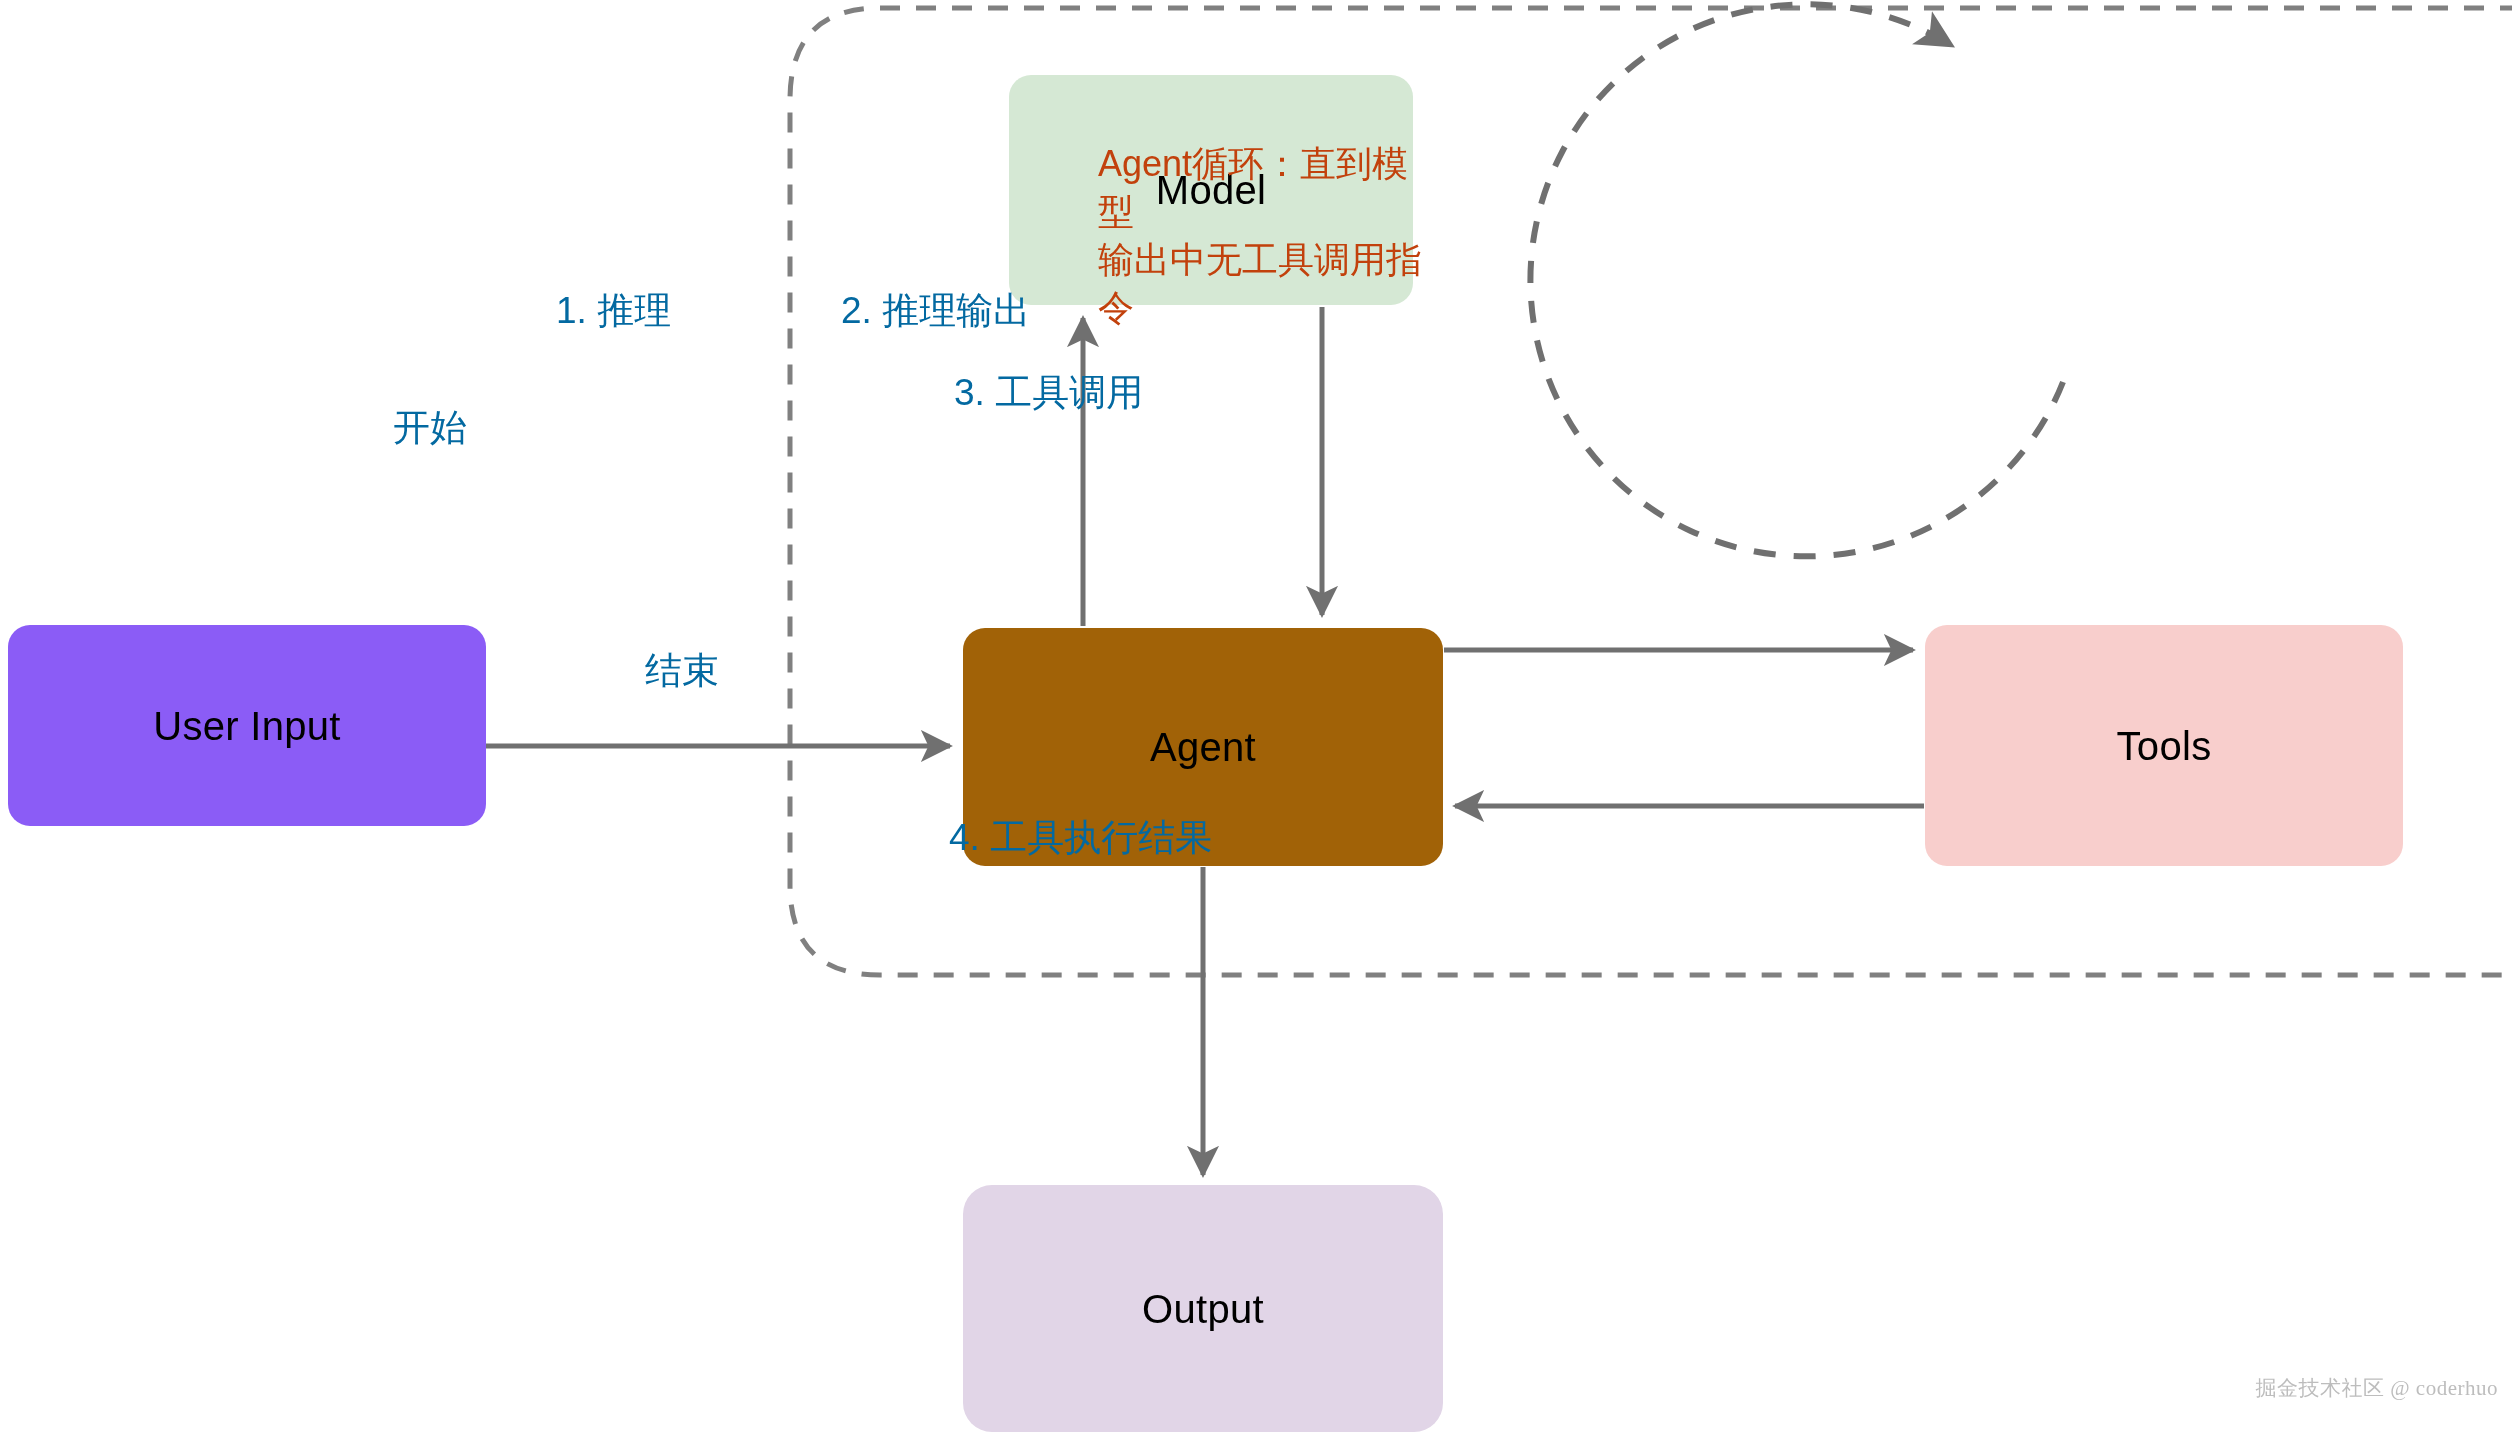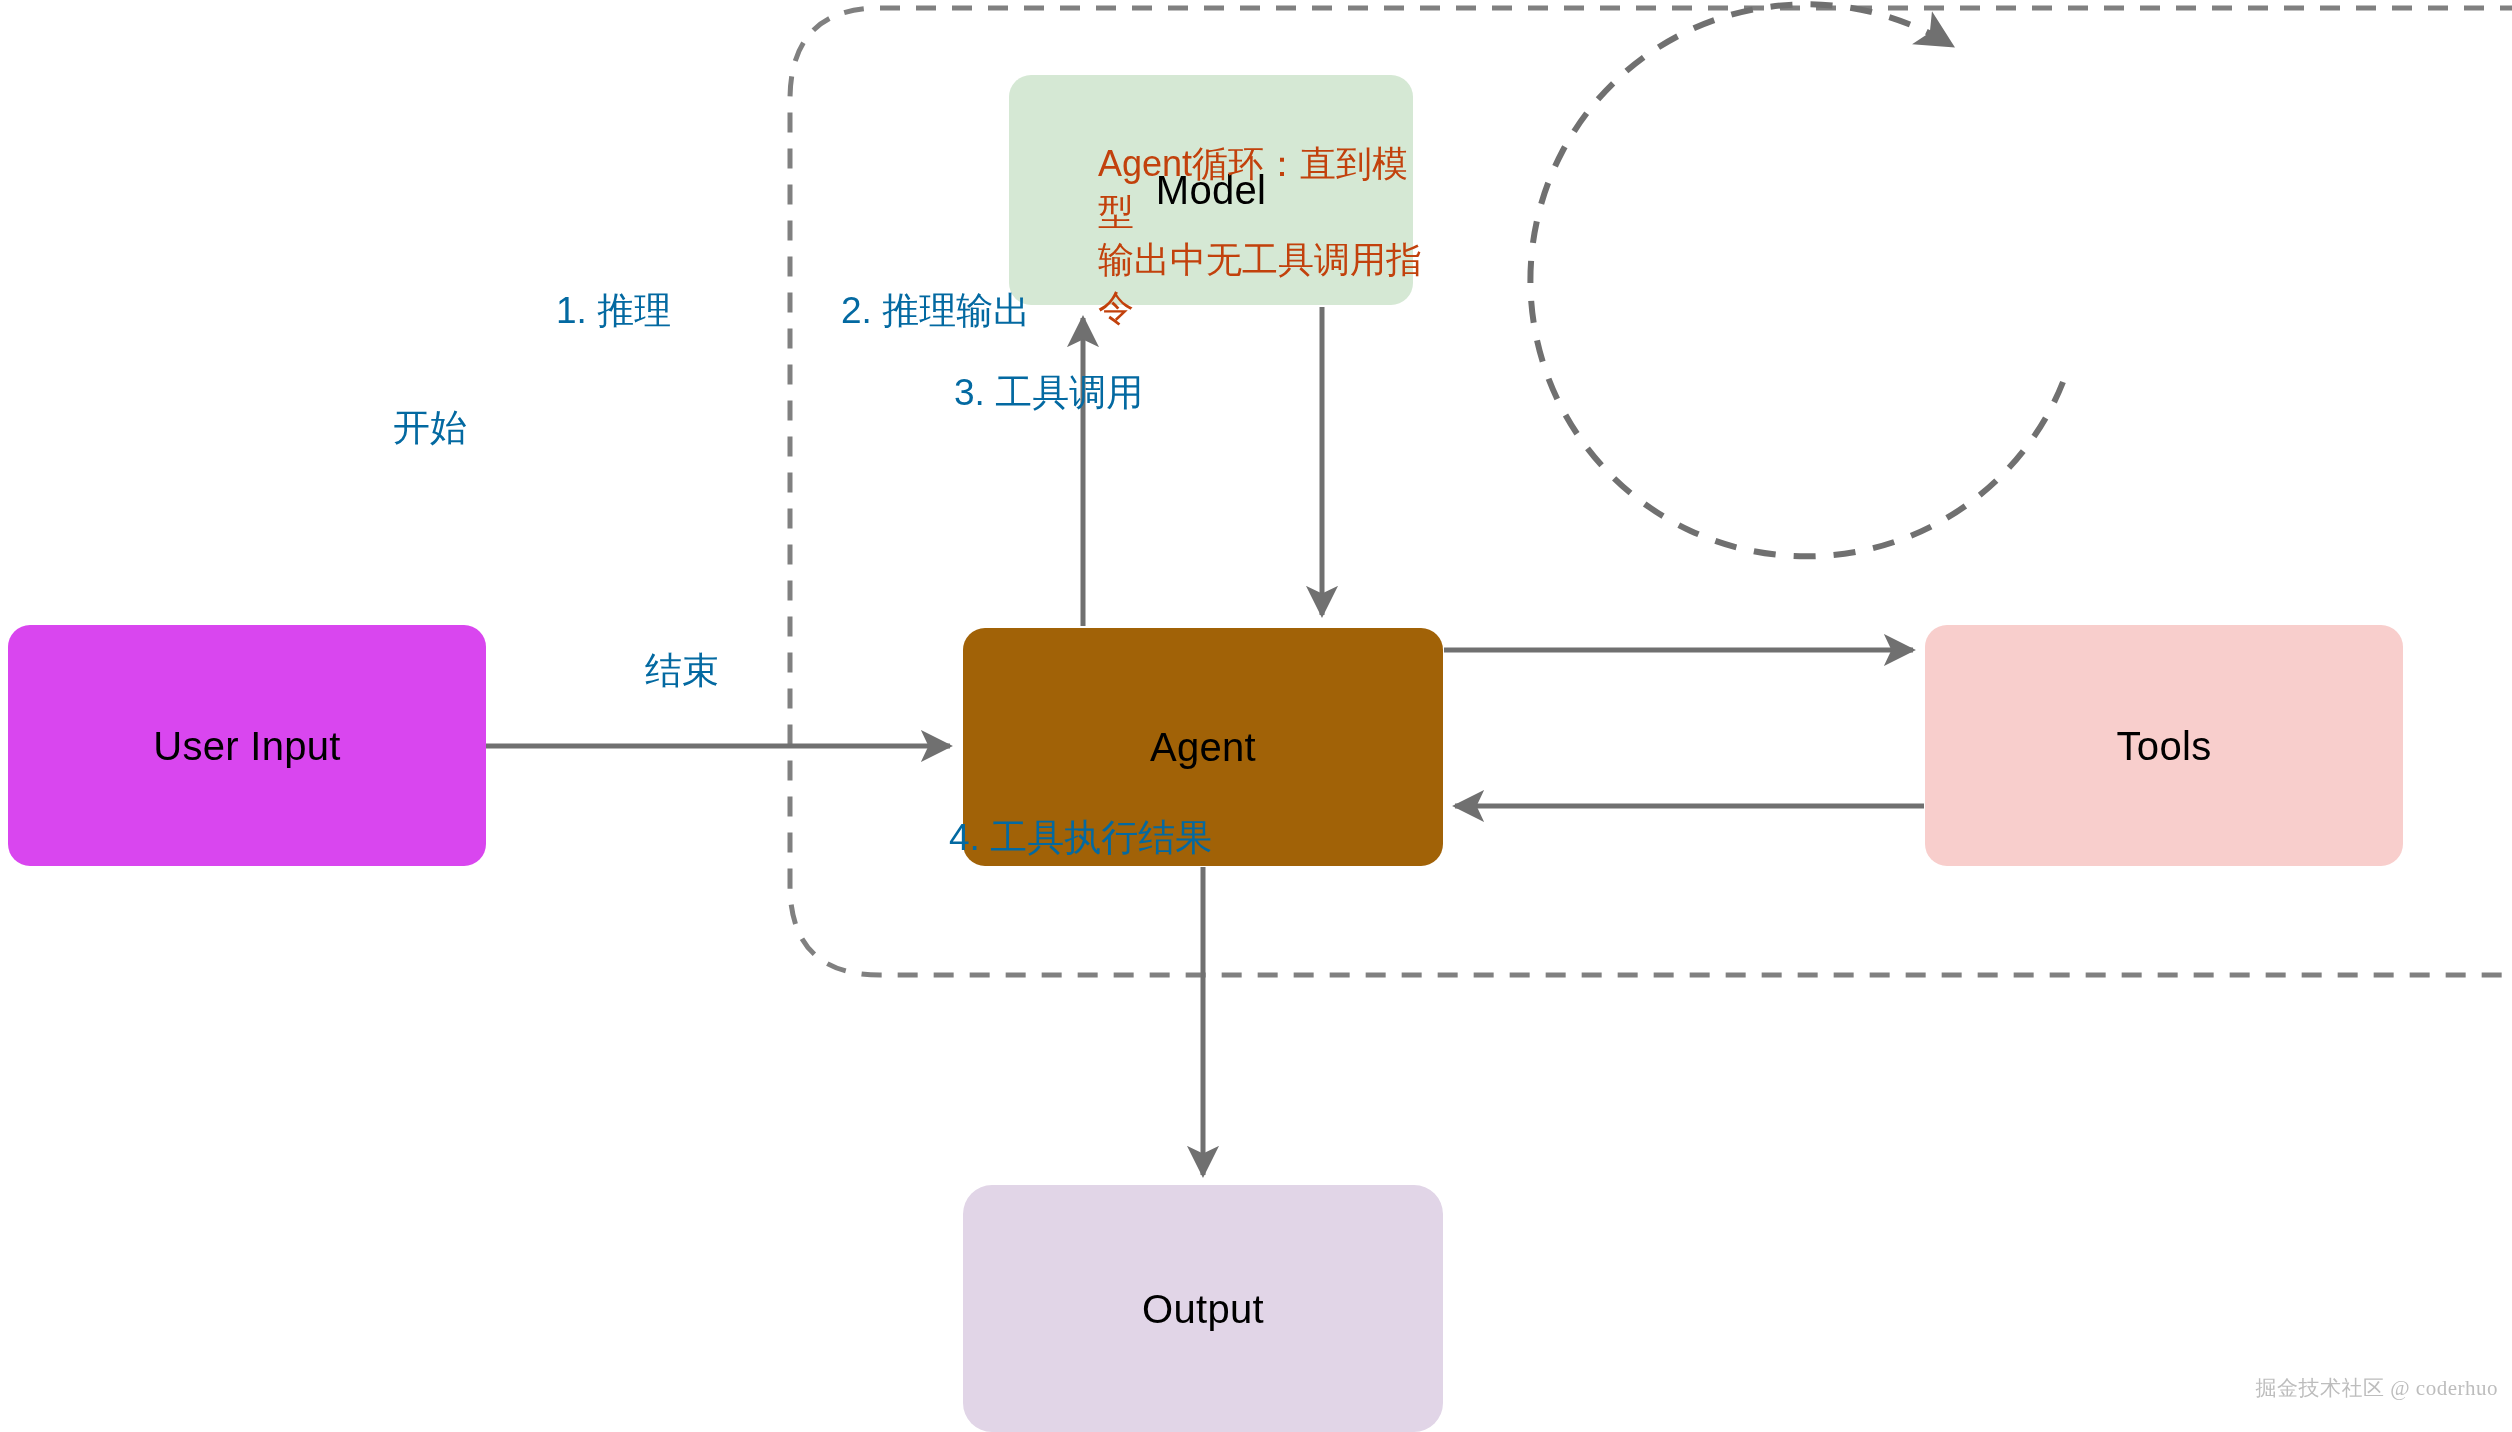--- a/index.html
+++ b/index.html
@@ -33,21 +33,21 @@
     border-radius: 22px;
     box-sizing: border-box;
   }
   .node-label {
     font-size: 40px;
     color: #000000;
     line-height: 1.2;
     letter-spacing: 0.3px;
     text-align: center;
   }
-  .node-user-input  { left: 8px;   top: 625px;  width: 478px; height: 241px; background: #d946ef; }
+  .node-user-input  { left: 8px;   top: 625px;  width: 478px; height: 201px; background: #8b5cf6; }
   .node-model       { left: 965px; top: 75px;   width: 404px; height: 230px; background: #d5e8d4; margin-left: 44px; }
   .node-agent       { left: 963px; top: 628px;  width: 480px; height: 238px; background: #a16207; }
   .node-tools       { left: 1925px;top: 625px;  width: 478px; height: 241px; background: #f8cecc; }
   .node-output      { left: 963px; top: 1185px; width: 480px; height: 247px; background: #e1d5e7;
                       border-bottom-left-radius: 0; border-bottom-right-radius: 0; border-radius: 29px; }
 
   .edge-label {
     position: absolute;
     font-size: 37px;
     color: #0369a1;

